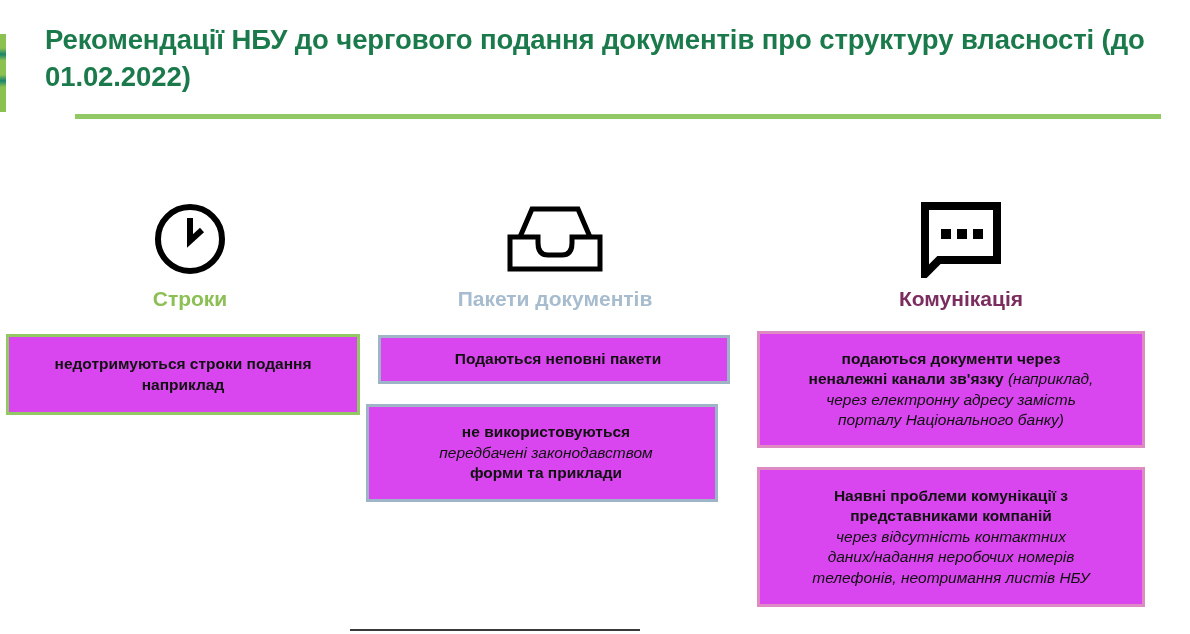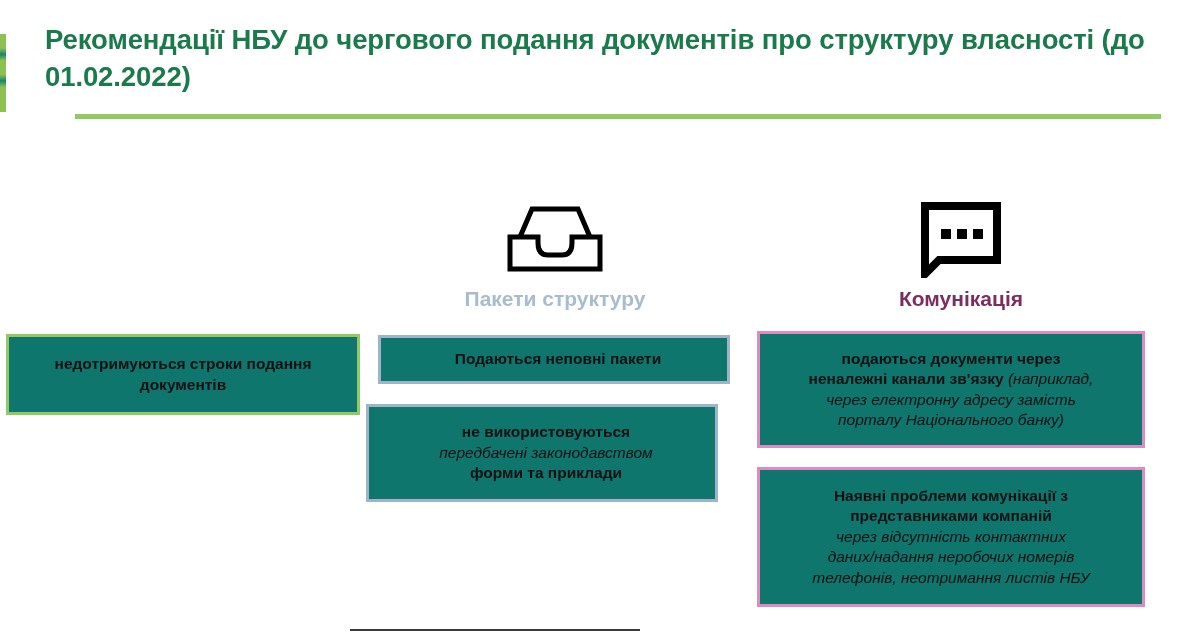--- a/index.html
+++ b/index.html
@@ -46,21 +46,21 @@
   }
   #col-head-1 { left: 90px; top: 198px; width: 200px; }
   #col-head-2 { left: 440px; top: 198px; width: 230px; }
   #col-head-3 { left: 846px; top: 198px; width: 230px; }
   #label-1 { color: #8cc055; }
   #label-2 { color: #a7bcce; }
   #label-3 { color: #7c2d5f; }
 
   
   .box {
-    position: absolute; background: #0f766e; display: flex;
+    position: absolute; background: #d946ef; display: flex;
     align-items: center; justify-content: center; text-align: center;
   }
   .box .box-text { font-size: 15.5px; line-height: 1.32; color: #111; padding: 0 10px; }
   .b-green { border: 3px solid #92c964; }
   .b-blue  { border: 3px solid #9db5c6; padding-left: 8px; }
   .b-pink  { border: 3px solid #dd8bc2; }
 
   #box-green-1 { left: 6px;   top: 334px; width: 354px; height: 81px; }
   #box-blue-1  { left: 378px; top: 335px; width: 352px; height: 49px; }
   #box-blue-2  { left: 366px; top: 404px; width: 352px; height: 98px; }
@@ -80,47 +80,56 @@
 <body>
 
 <div id="slide">
 
   <div class="edge-bar"></div>
 
   <div class="title">Рекомендації НБУ до чергового подання документів про структуру власності (до 01.02.2022)</div>
   <div class="title-rule"></div>
 
 
+  <div class="col-head" id="col-head-1">
+    <div class="icon-wrap">
+      <svg width="76" height="76" viewBox="0 0 76 76" aria-hidden="true">
+        <circle cx="38" cy="38" r="32" fill="none" stroke="#000" stroke-width="6"></circle>
+        <path d="M38 17 L38 40 L50 29" fill="none" stroke="#000" stroke-width="6" stroke-linecap="butt" stroke-linejoin="miter"></path>
+      </svg>
+    </div>
+    <div class="col-label" id="label-1">Строки</div>
+  </div>
 
   <div class="col-head" id="col-head-2">
     <div class="icon-wrap">
       <svg width="110" height="72" viewBox="0 0 110 72" aria-hidden="true">
         <path d="M20 34 L32 6 L78 6 L90 34" fill="none" stroke="#000" stroke-width="5" stroke-linejoin="miter"></path>
         <path d="M10 34 L38 34 L38 40 Q38 52 48 52 L62 52 Q72 52 72 40 L72 34 L100 34 L100 66 L10 66 Z" fill="none" stroke="#000" stroke-width="5" stroke-linejoin="miter"></path>
       </svg>
     </div>
-    <div class="col-label" id="label-2">Пакети структуру</div>
+    <div class="col-label" id="label-2">Пакети документів</div>
   </div>
 
   <div class="col-head" id="col-head-3">
     <div class="icon-wrap">
       <svg width="88" height="78" viewBox="0 0 88 78" aria-hidden="true">
         <path d="M8 6 L80 6 L80 60 L22 60 L8 74 Z" fill="none" stroke="#000" stroke-width="8" stroke-linejoin="miter"></path>
         <rect x="24" y="29" width="10" height="10" fill="#000"></rect>
         <rect x="40" y="29" width="10" height="10" fill="#000"></rect>
         <rect x="56" y="29" width="10" height="10" fill="#000"></rect>
       </svg>
     </div>
     <div class="col-label" id="label-3">Комунікація</div>
   </div>
 
   <div class="box b-green" id="box-green-1">
     <div class="box-text">
       <span class="bold">недотримуються строки подання</span><br>
-      <span class="bold">документів</span>
+      <span class="bold">наприклад</span>
     </div>
   </div>
 
   <div class="box b-blue" id="box-blue-1">
     <div class="box-text">
       <span class="bold">Подаються неповні пакети</span>
     </div>
   </div>
 
   <div class="box b-blue" id="box-blue-2">

